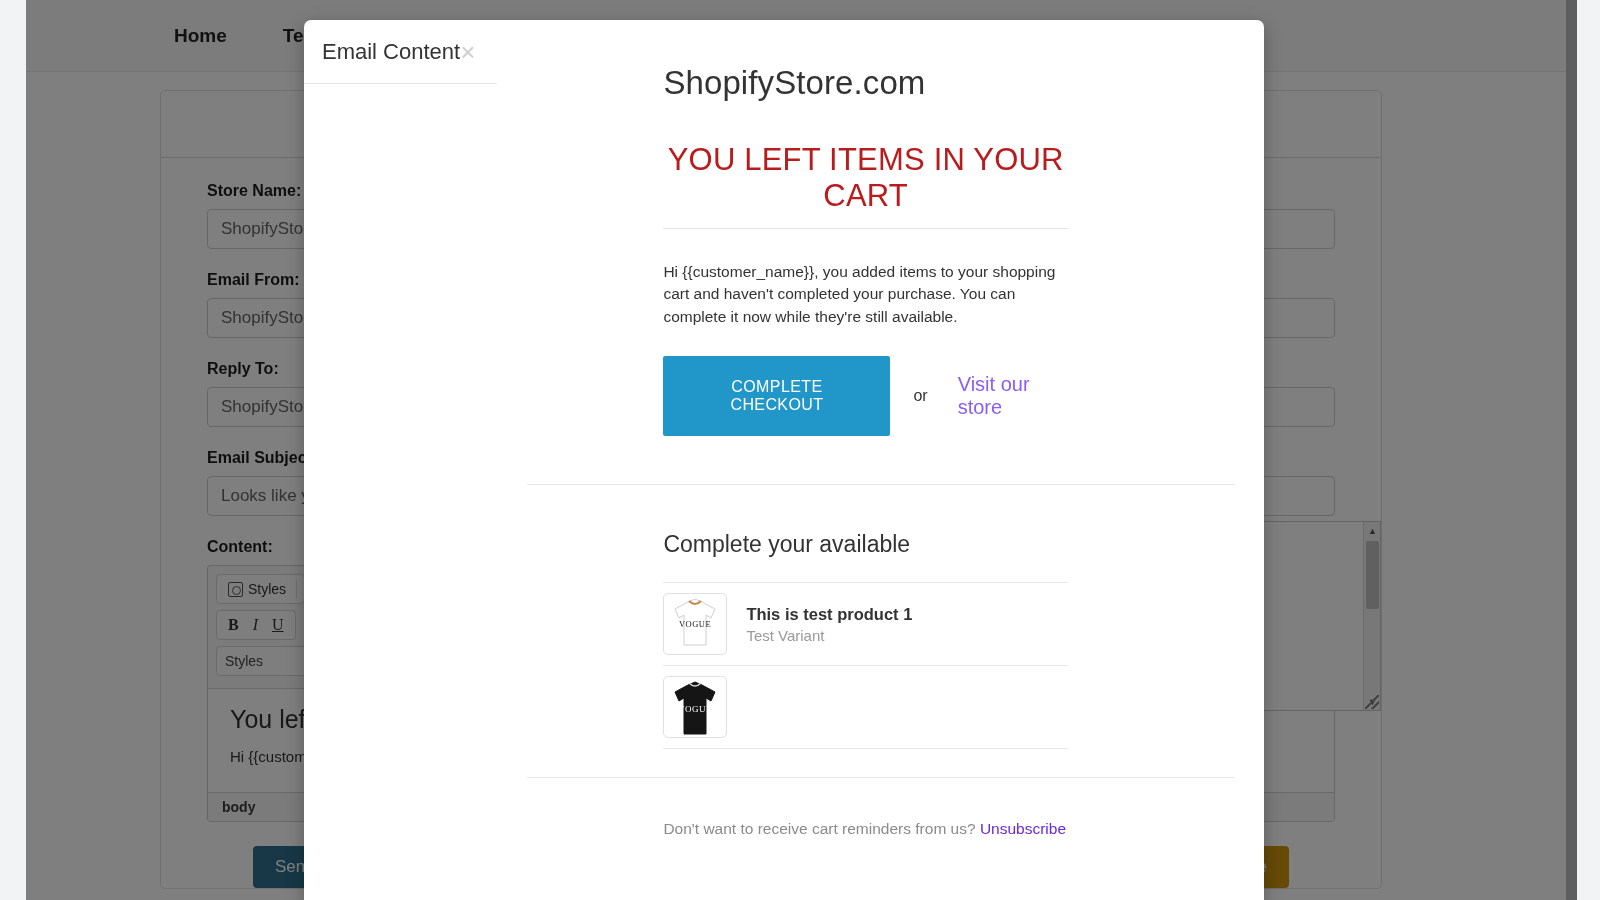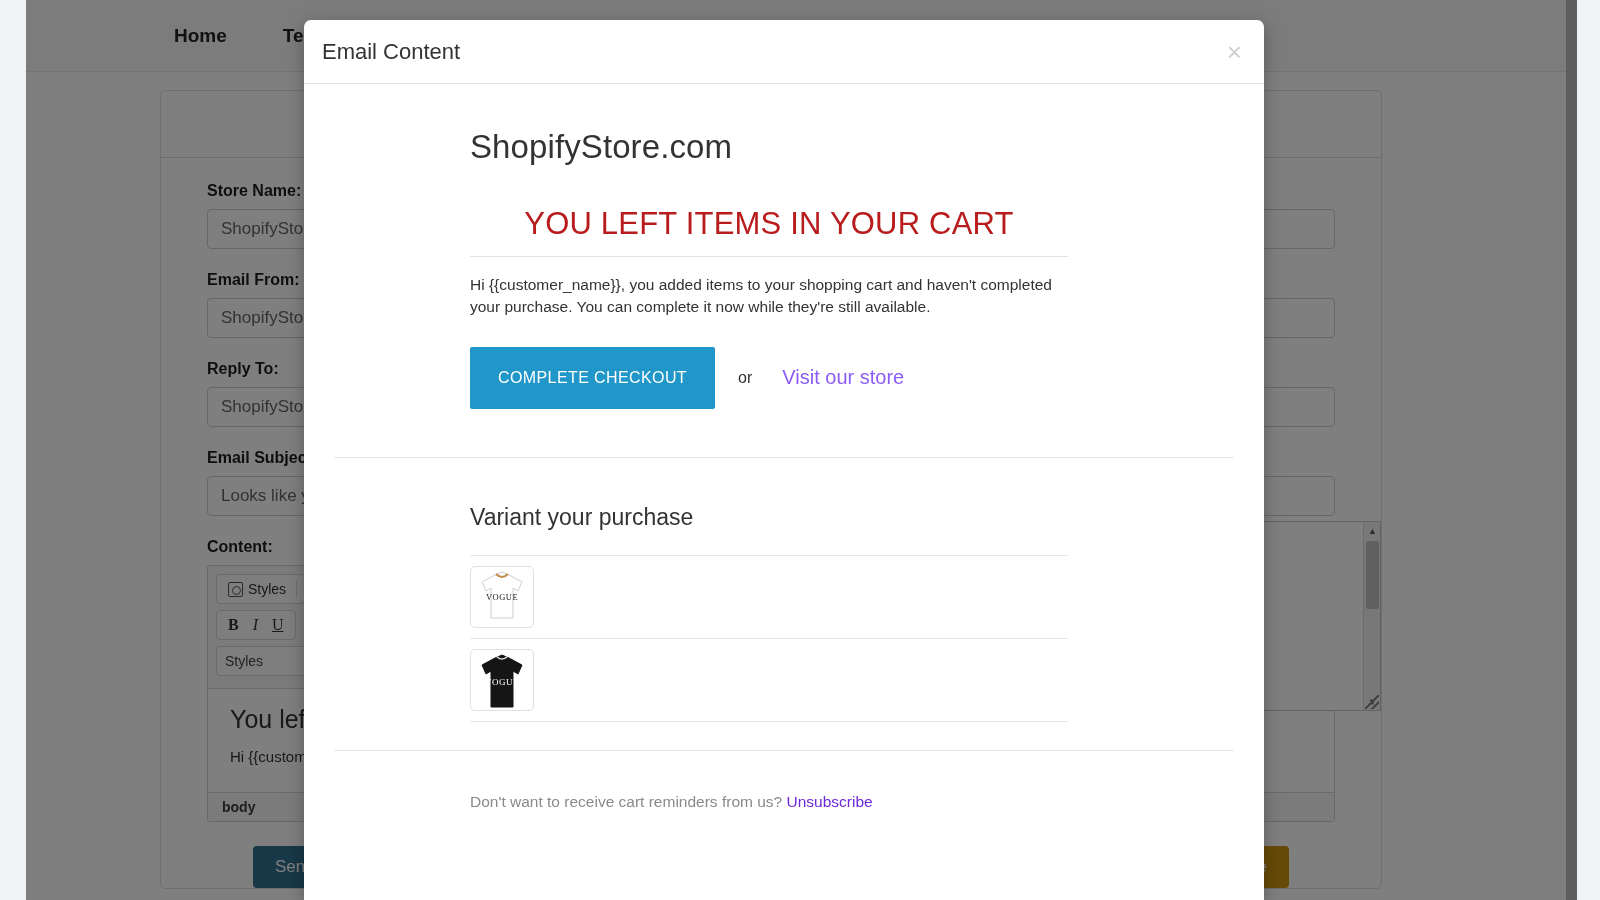--- a/index.html
+++ b/index.html
@@ -227,21 +227,21 @@
   
   #modal {
     position: absolute;
     left: 304px; top: 20px;
     width: 960px; height: 880px;
     background: #fff;
     border-radius: 7px 7px 0 0;
     box-shadow: 0 5px 18px rgba(0,0,0,0.28);
     overflow: hidden;
     display: flex;
-    flex-direction: column;
+    flex-direction: row;
   }
   #modal-header {
     height: 64px;
     border-bottom: 1px solid #e5e5e5;
     display: flex;
     align-items: center;
     padding: 0 22px 0 18px;
     flex: 0 0 auto;
   }
   #modal-title {
@@ -284,21 +284,21 @@
     font-weight: normal;
     text-align: center;
     letter-spacing: 0.2px;
     padding-bottom: 14px;
     border-bottom: 1px solid #e3e3e3;
   }
   .email-para {
     font-size: 15.5px;
     color: #333;
     line-height: 1.45;
-    margin-top: 17px;
+    margin-top: 32px;
   }
   .code-strong { font-weight: bold; color: #e01b1b; }
   .off-strong  { font-weight: bold; color: #e01b1b; }
 
   #cta-row {
     display: flex;
     align-items: center;
     margin-top: 28px;
   }
   #cta-btn {
@@ -484,31 +484,35 @@
         <div id="cta-row">
           <button id="cta-btn">COMPLETE CHECKOUT</button>
           <span id="cta-or">or </span>
             <a id="cta-link" href="#">Visit our store</a>
         </div>
       </div>
 
       <div id="email-sep"></div>
 
       <div id="purchase-block">
-        <div id="purchase-title">Variant your purchase</div>
+        <div id="purchase-title">Complete your available</div>
 
         <div id="product-list">
 
           <div class="product-row">
             <div class="product-thumb">
               <svg width="60" height="58" viewBox="0 0 60 58">
                 <path d="M23 7 L30 4 L37 7 L37 7 L50 14 L46 23 L41 20 L41 50 L19 50 L19 20 L14 23 L10 14 Z" fill="#ffffff" stroke="#cfcfcf" stroke-width="1"></path>
                 <path d="M24 6 Q30 12 36 6" fill="none" stroke="#c08a4a" stroke-width="2"></path>
                 <text x="30" y="32" font-family="Liberation Serif, serif" font-size="8.5" fill="#1a1a1a" text-anchor="middle" letter-spacing="0.5">VOGUE</text>
               </svg>
+            </div>
+            <div>
+              <div class="product-name">This is test product 1</div>
+              <div class="product-variant">Test Variant</div>
             </div>
           </div>
 
           <div class="product-row">
             <div class="product-thumb">
               <svg width="60" height="58" viewBox="0 0 60 58">
                 <path d="M23 7 L30 4 L37 7 L37 7 L50 14 L46 23 L41 20 L41 56 L19 56 L19 20 L14 23 L10 14 Z" fill="#151515" stroke="#151515" stroke-width="1"></path>
                 <path d="M24 5 Q30 11 36 5" fill="none" stroke="#dddddd" stroke-width="1.4"></path>
                 <text x="30" y="34" font-family="Liberation Serif, serif" font-size="9" fill="#ffffff" text-anchor="middle" letter-spacing="0.5">VOGUE</text>
               </svg>

